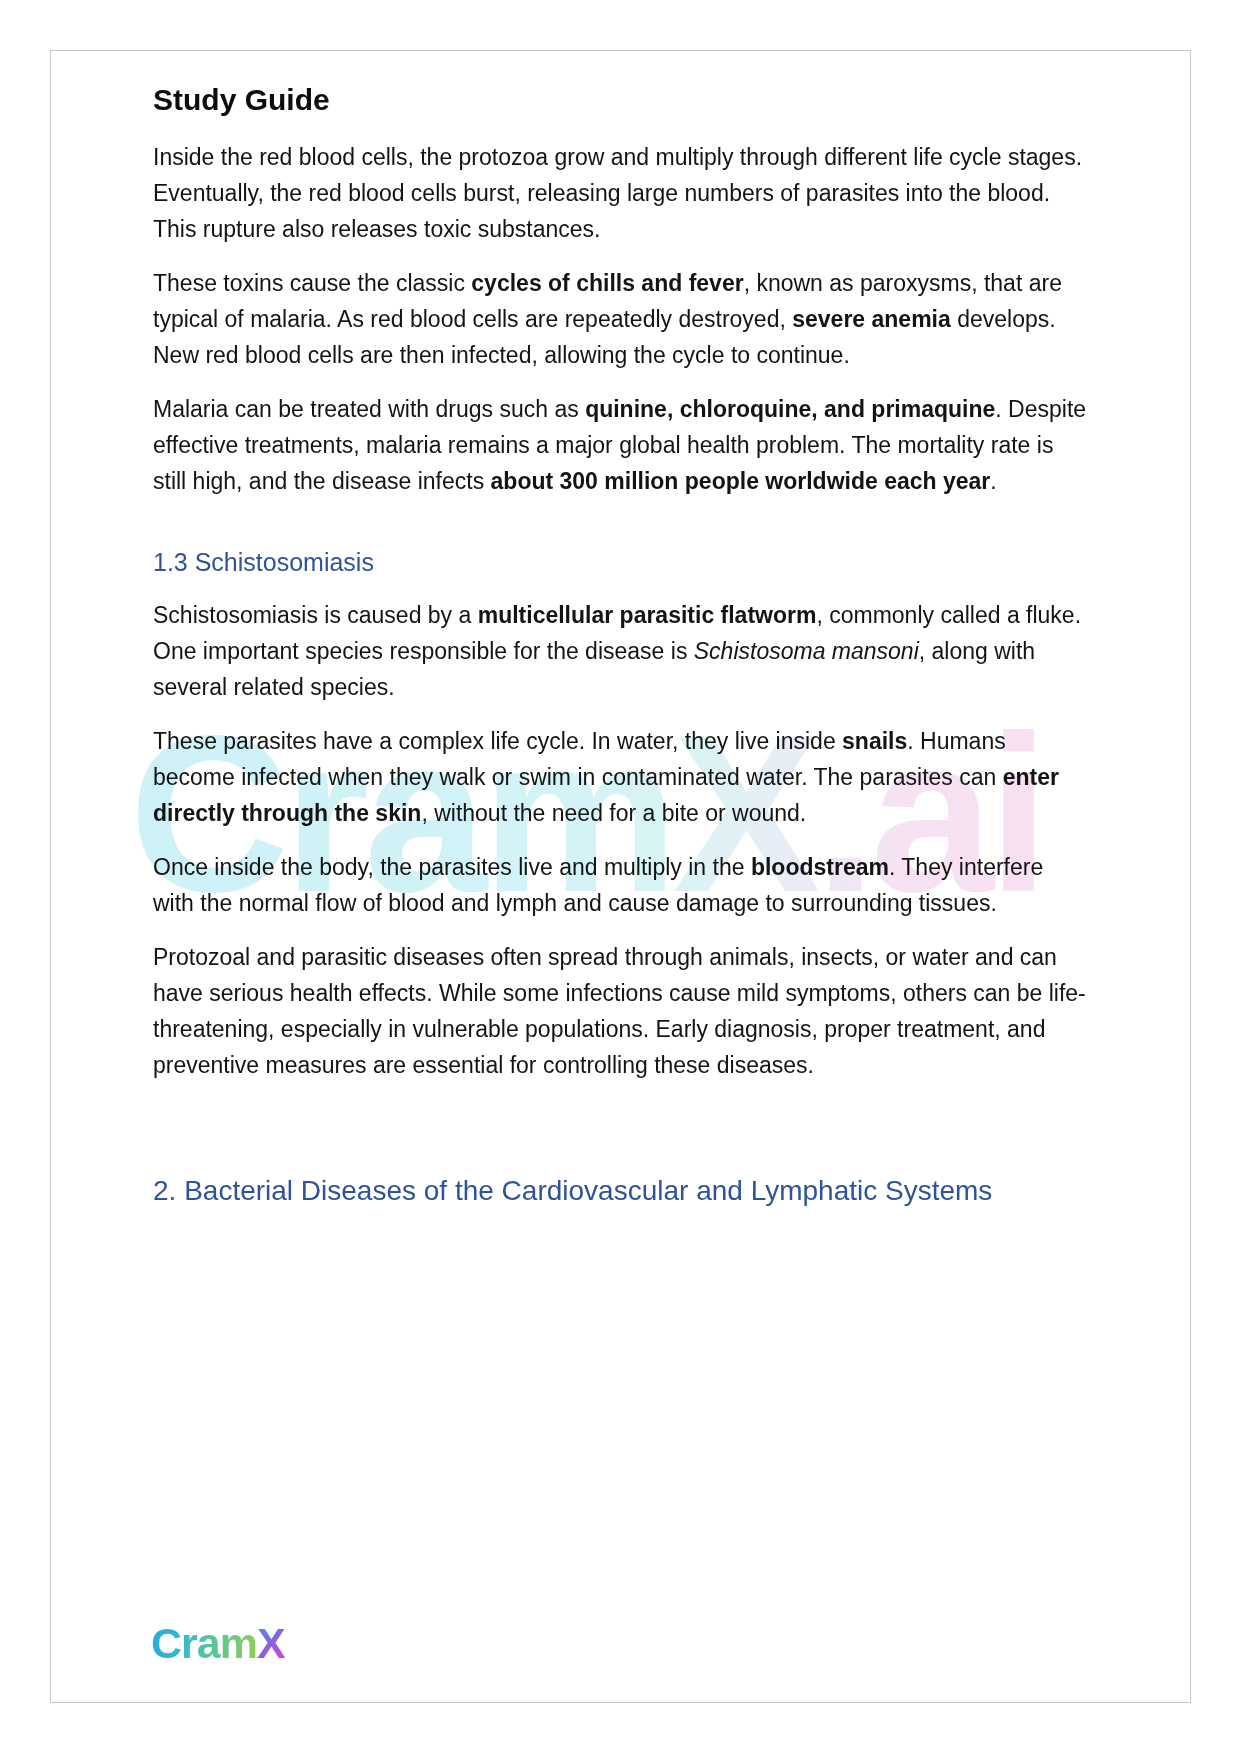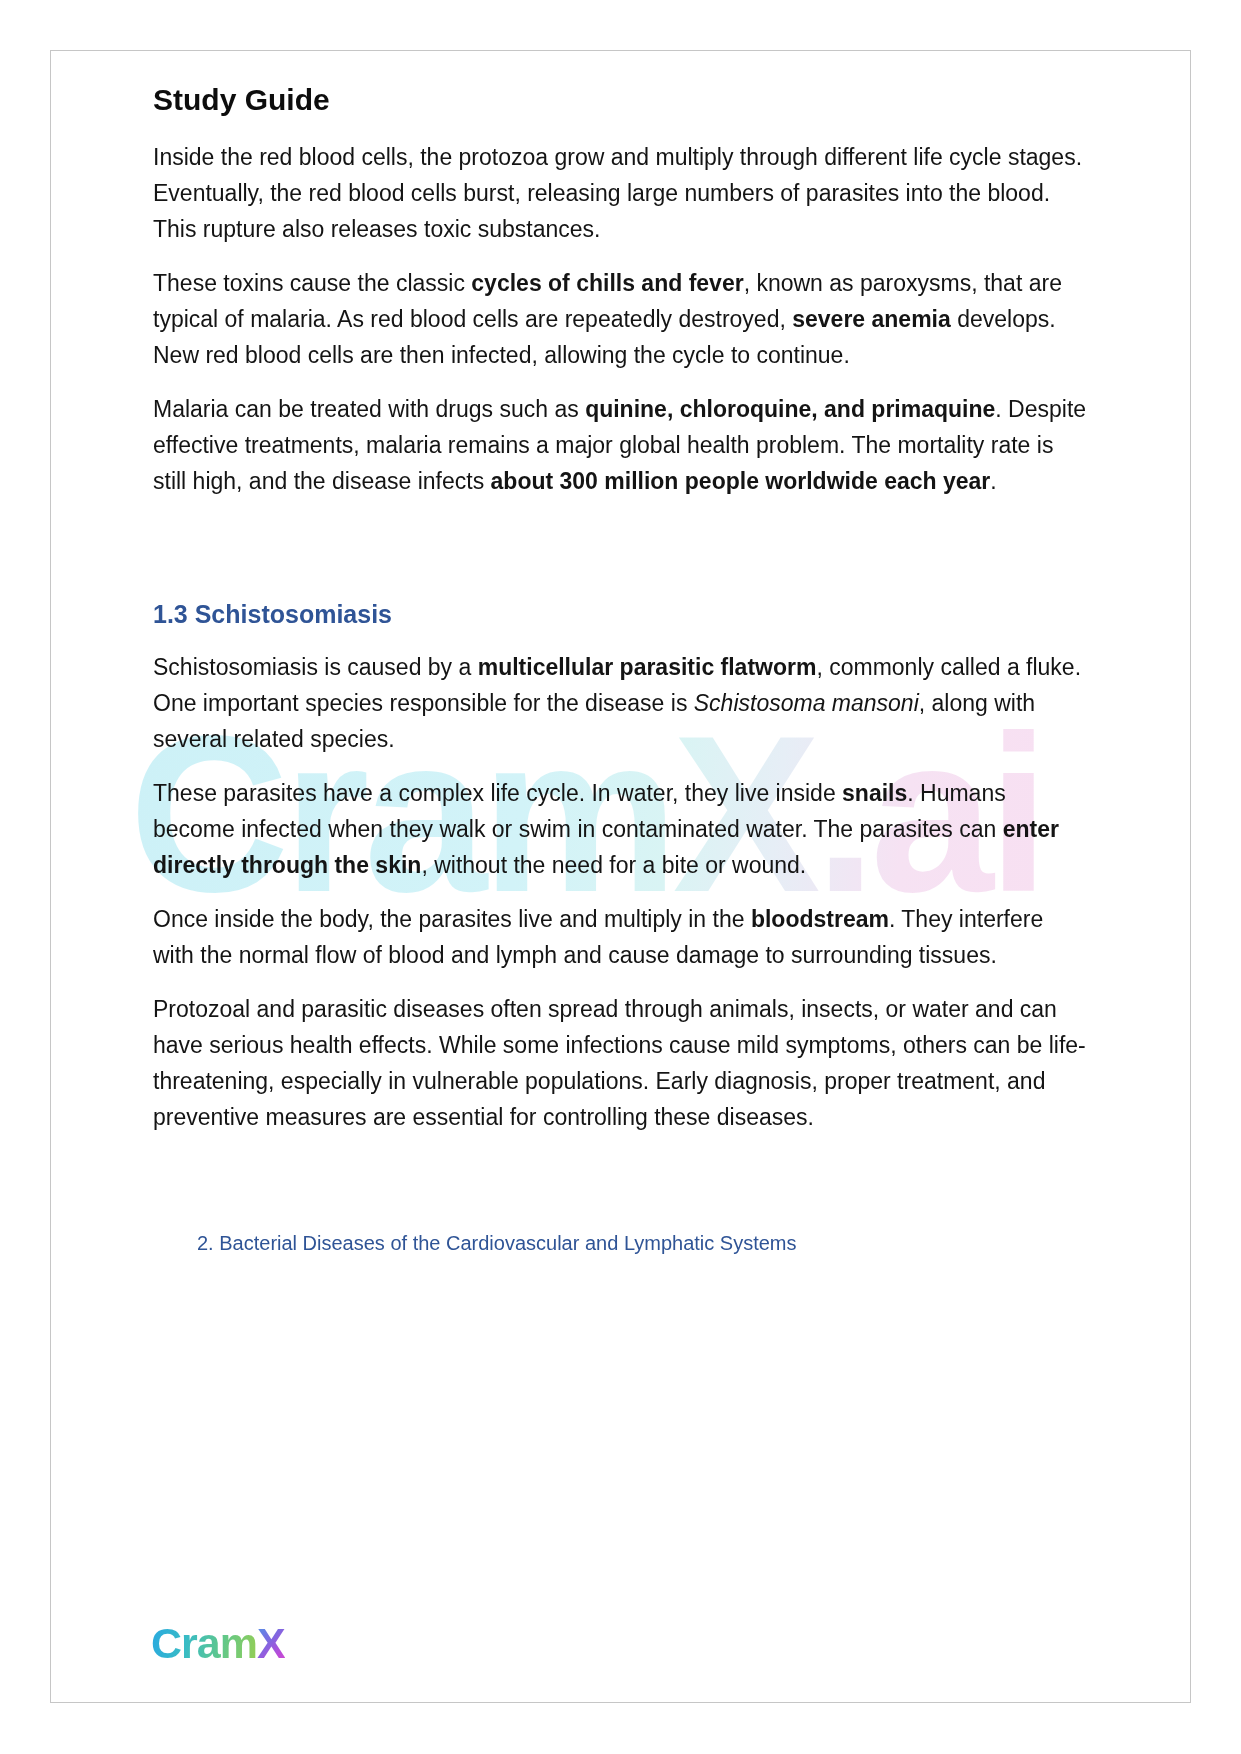--- a/index.html
+++ b/index.html
@@ -53,35 +53,34 @@
     font-size: 23px;
     color: #141414;
     line-height: 36px;
     margin-top: 18px;
     text-align: left;
   }
   .para b { font-weight: bold; }
   .para i { font-style: italic; text-align: center; }
   .h2 {
     font-size: 25px;
-    font-weight: bold;
+    font-weight: normal;
     color: #2F5496;
     line-height: 34px;
-    margin-top: 98px;
+    margin-top: 46px;
     margin-bottom: 8px;
   }
   .h1 {
-    font-size: 20px;
+    font-size: 28px;
     font-weight: normal;
     color: #2F5496;
     line-height: 40px;
     margin-top: 88px;
     margin-bottom: 10px;
     white-space: nowrap;
-    margin-left: 44px;
   }
   .logo {
     position: absolute;
     left: 100px; top: 1568px;
     font-size: 43px;
     font-weight: bold;
     letter-spacing: -1px;
     z-index: 2;
   }
   .logo-cram {

